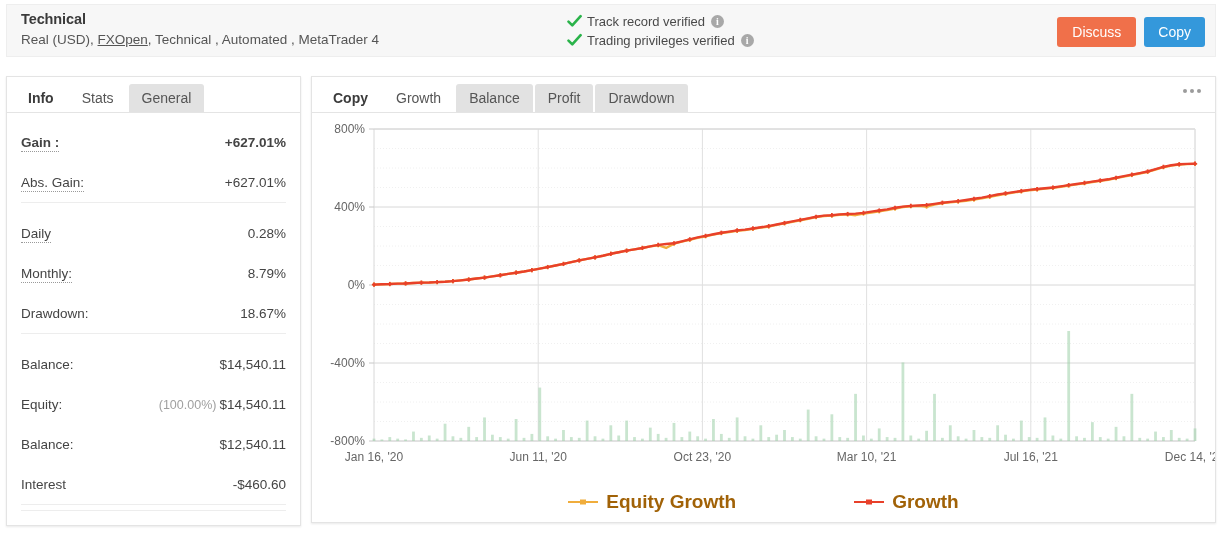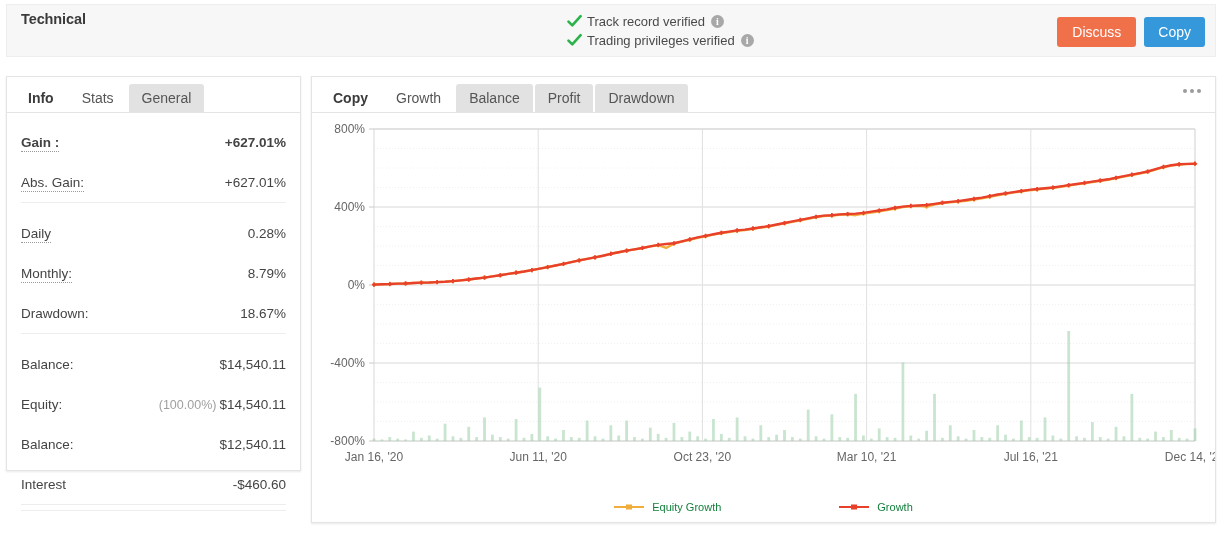--- a/index.html
+++ b/index.html
@@ -44,21 +44,21 @@
   }
   .btn-discuss { background: #f0704a; min-width: 79px; }
   .btn-copy { background: #3498db; min-width: 55px; }
 
   
   .panel {
     position: absolute; background: #fff;
     border: 1px solid #e4e4e4;
     box-shadow: 0 1px 2px rgba(0,0,0,0.09);
   }
-  .left-panel { left: 6px; top: 76px; width: 295px; height: 395px; }
+  .left-panel { left: 6px; top: 76px; width: 295px; height: 450px; }
   .right-panel { left: 311px; top: 76px; width: 905px; height: 447px; }
 
   
   .tabs { display: flex; align-items: flex-end; height: 36px; padding-left: 8px;
           border-bottom: 1px solid #e4e4e4; background: #fff; position: relative; }
   .tab {
     font-size: 14px; color: #555; padding: 0 13px; height: 28px; line-height: 28px;
     cursor: pointer; border-radius: 3px 3px 0 0; margin-right: 2px; white-space: nowrap;
   }
   .tab.plain { color: #3b3b3b; font-weight: bold; }
@@ -78,33 +78,37 @@
   .green { color: #27a745; }
   .muted { color: #a0a0a0; font-size: 12.5px; margin-right: 3px; }
   .sep { height: 1px; background: #ededed; margin: 5px 0 5px 0; }
 
   
   .chart-wrap { position: relative; width: 903px; height: 410px; }
   .chart-svg { display: block; }
   .legend {
     position: absolute; left: 0; right: 0; bottom: 10px;
     display: flex; justify-content: center; gap: 118px;
-    font-size: 11px; color: #15803d;
+    font-size: 19px; color: #a16207; font-weight: bold;
   }
   .lg { display: flex; align-items: center; gap: 8px; }
 </style>
 </head>
 <body>
 
 <div class="page">
 
   <div class="header">
 
     <div class="hdr-left">
       <div class="acct-name">Technical</div>
+      <div class="acct-sub">
+        <span>Real (USD),</span>
+        <a class="lnk" href="#">FXOpen</a><span>, Technical , Automated , MetaTrader 4</span>
+      </div>
     </div>
 
     <div class="hdr-mid">
       <div class="verify-row">
         <span class="check">
           <svg width="15" height="15" viewBox="0 0 15 15">
               <path d="M1.5 7.6 L5.3 11.4 L13.6 2.2" stroke="#2ab34a" stroke-width="2.6" fill="none" stroke-linecap="round" stroke-linejoin="round"></path>
             </svg>
         </span>
         <span>Track record verified</span>

